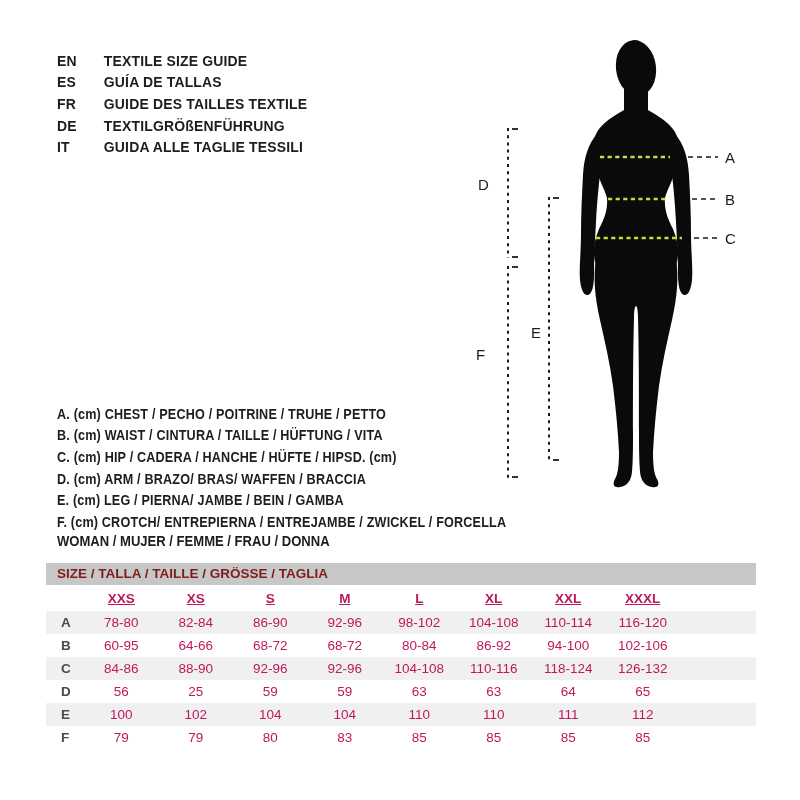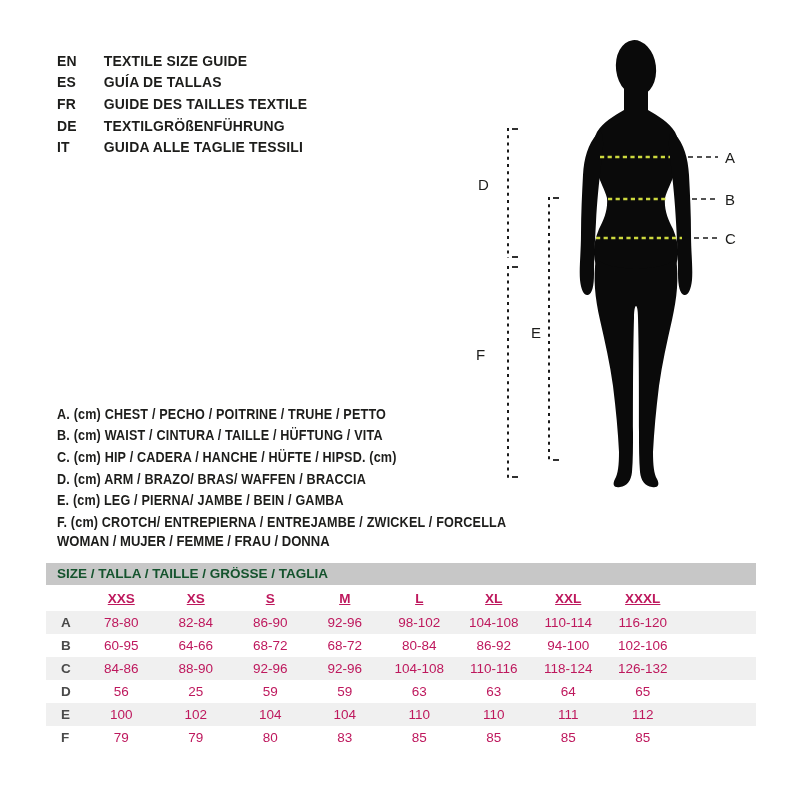--- a/index.html
+++ b/index.html
@@ -28,21 +28,21 @@
   .legend-block { position:absolute; left:57px; top:403px; }
   .legend-row { height:21.6px; display:flex; align-items:center;
                 font-size:14px; font-weight:700; letter-spacing:0.2px; }
 
   
   .woman-line { position:absolute; left:57px; top:533px;
                 font-size:14.5px; font-weight:700; }
   .size-table { position:absolute; left:46px; top:563px; width:710px;
                 font-size:13.5px; color:#57575a; }
   .header-bar { height:22px; line-height:22px; background:var(--bar,#c7c7c7);
-                color:#14532d; padding-left:11px; font-weight:700; font-size:13.5px; }
+                color:#7f1d1d; padding-left:11px; font-weight:700; font-size:13.5px; }
   .grid-row { display:grid; grid-template-columns:38px repeat(8,74.5px) 1fr;
               align-items:center; }
   .size-row { height:26px; font-weight:700; color:#be185d;text-decoration:underline; }
   .size-cell { text-align:center; }
   .data-row { height:23px; }
   .data-row.striped { background:var(--stripe,#f0f0f0); }
   .row-letter { padding-left:15px; font-weight:700; color:#4a4a4a; text-align:left; }
   .cell { text-align:center; font-weight:400; color:#be185d; }
 </style>
 </head>

